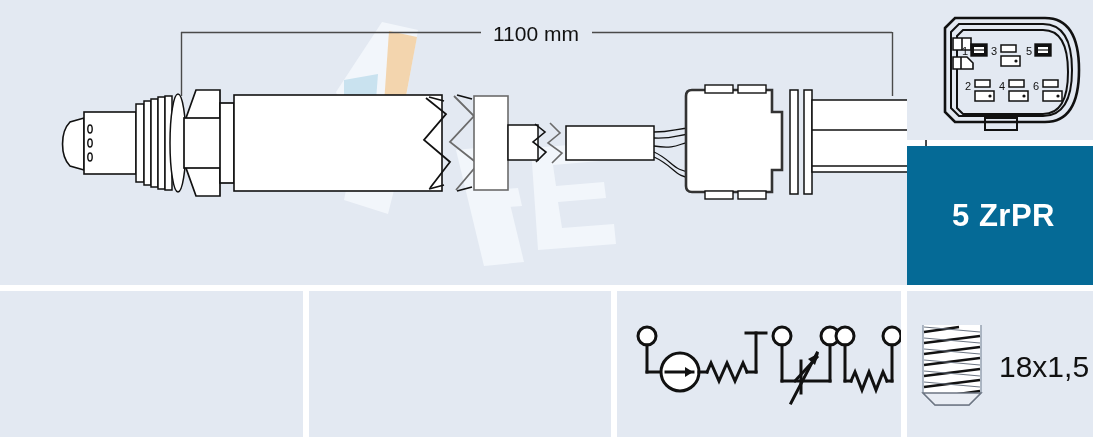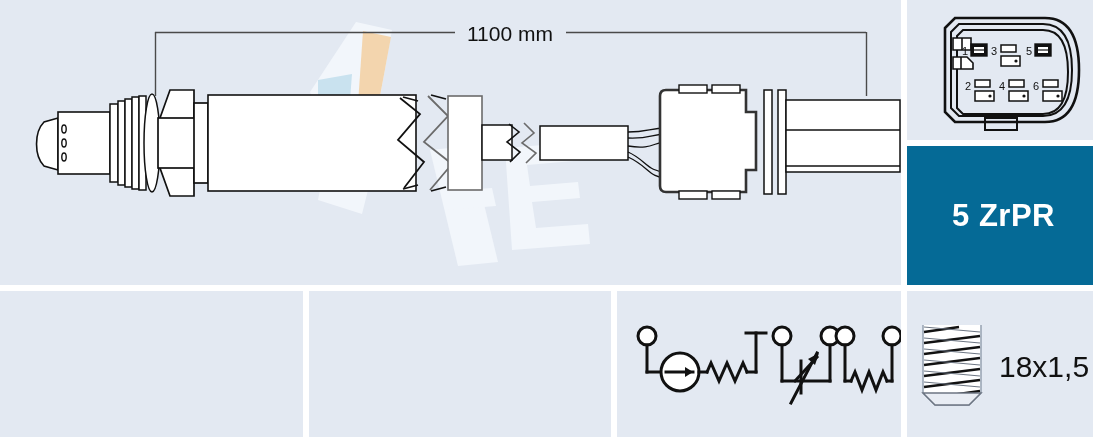--- a/index.html
+++ b/index.html
@@ -5,21 +5,21 @@
   html,body{margin:0;padding:0;background:#ffffff;}
   body{
     font-family:"Liberation Sans", sans-serif;
     width:1093px;height:437px;overflow:hidden;position:relative;
   }
   #root{position:absolute;inset:0;background:#ffffff;}
 
   .panel{position:absolute;background:#e3e9f2;overflow:hidden;}
 
   
-  #main-panel{left:0;top:0;width:901px;height:285px;}
+  #main-panel{left:0;top:0;width:901px;height:285px;padding-left:26px;}
   #pin-panel{left:907px;top:0;width:186px;height:140px;}
   #badge-panel{left:907px;top:146px;width:193px;height:139px;
      background:#056a96;display:flex;
      align-items:center;justify-content:center;}
   #bp1{left:0;top:291px;width:303px;height:146px;}
   #bp2{left:309px;top:291px;width:302px;height:146px;}
   #bp3{left:617px;top:291px;width:284px;height:146px;}
   #bp4{left:907px;top:291px;width:186px;height:158px;}
 
   .badge-line{color:#ffffff;font-weight:bold;font-size:31px;line-height:1.22;

